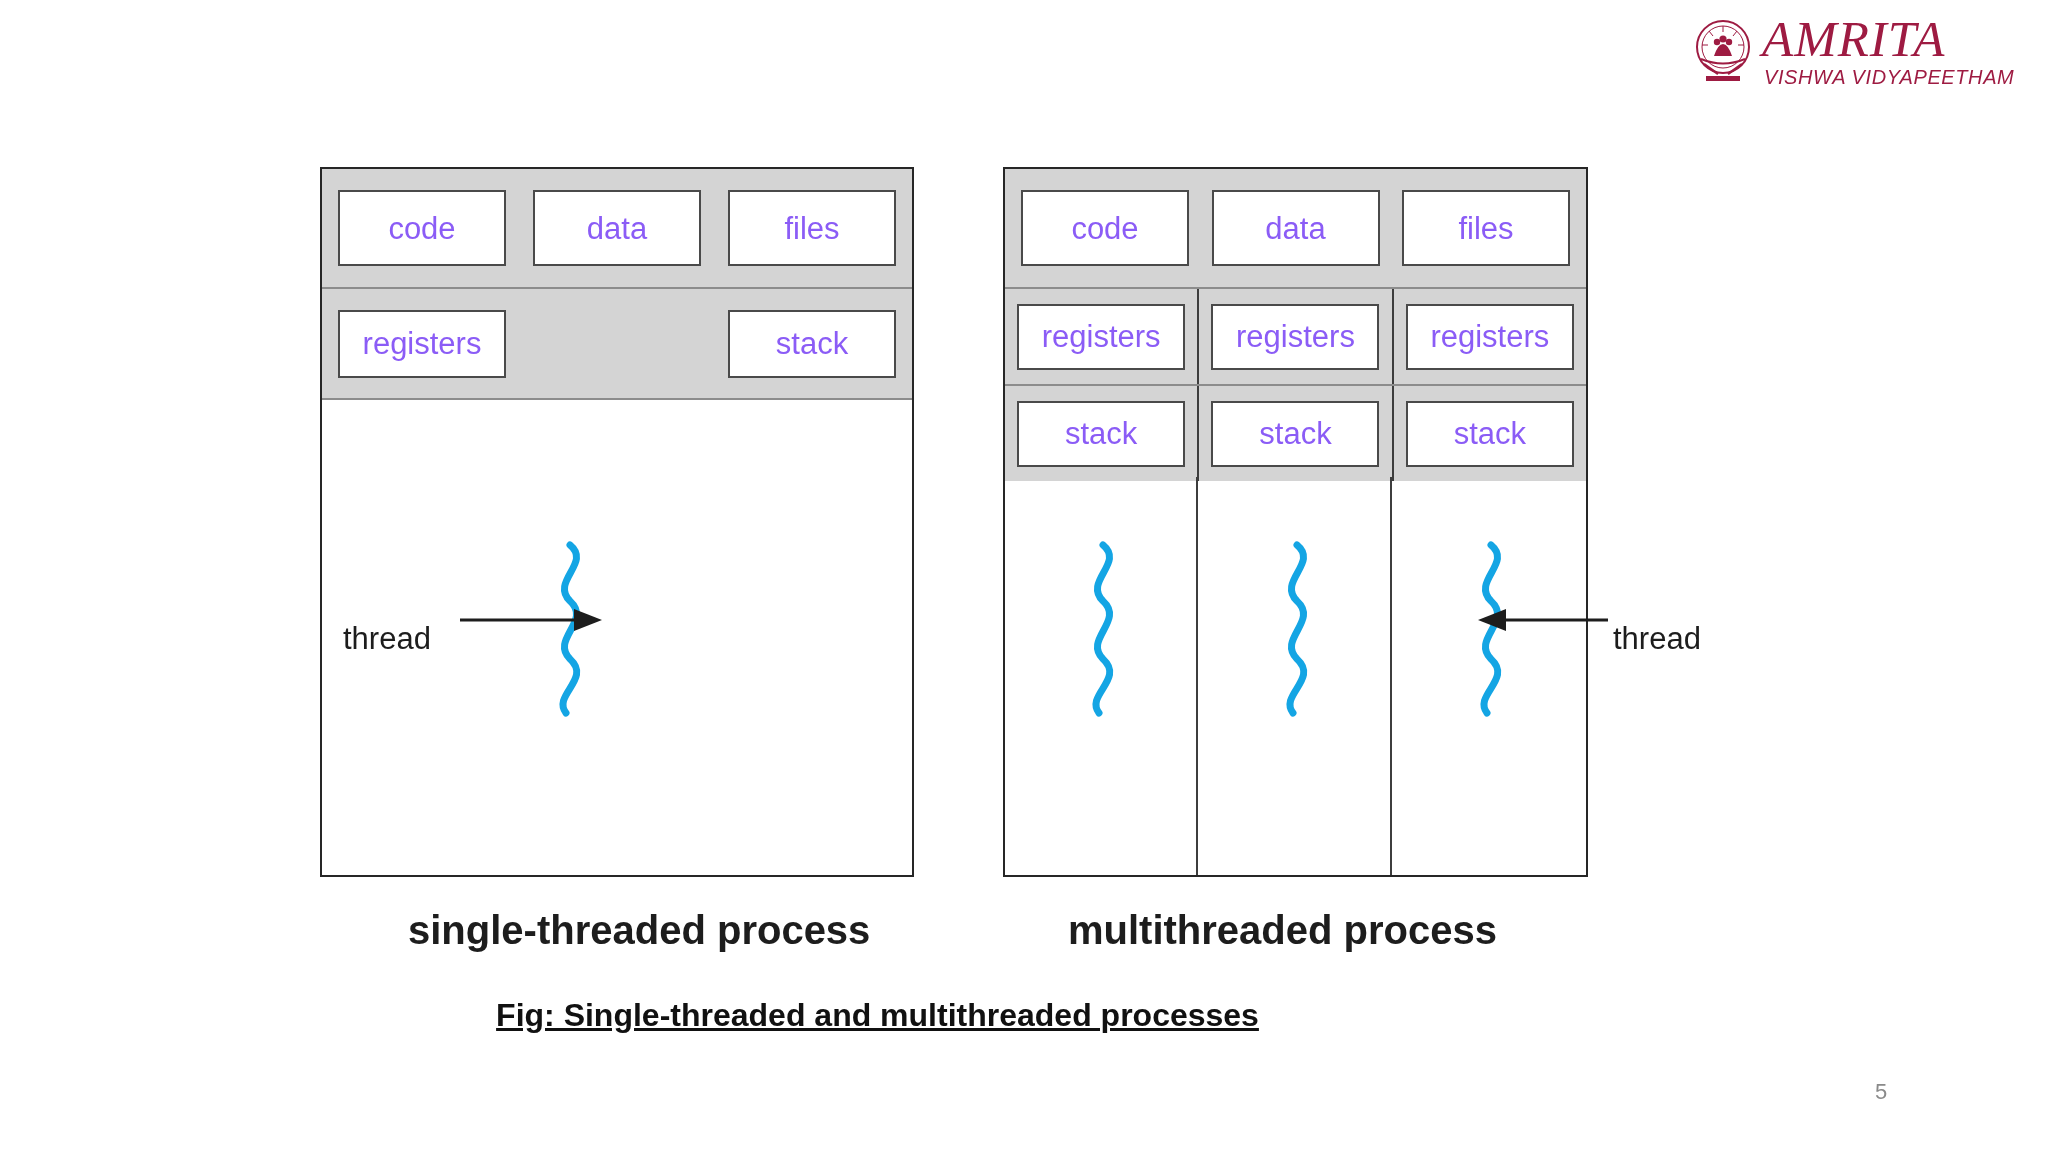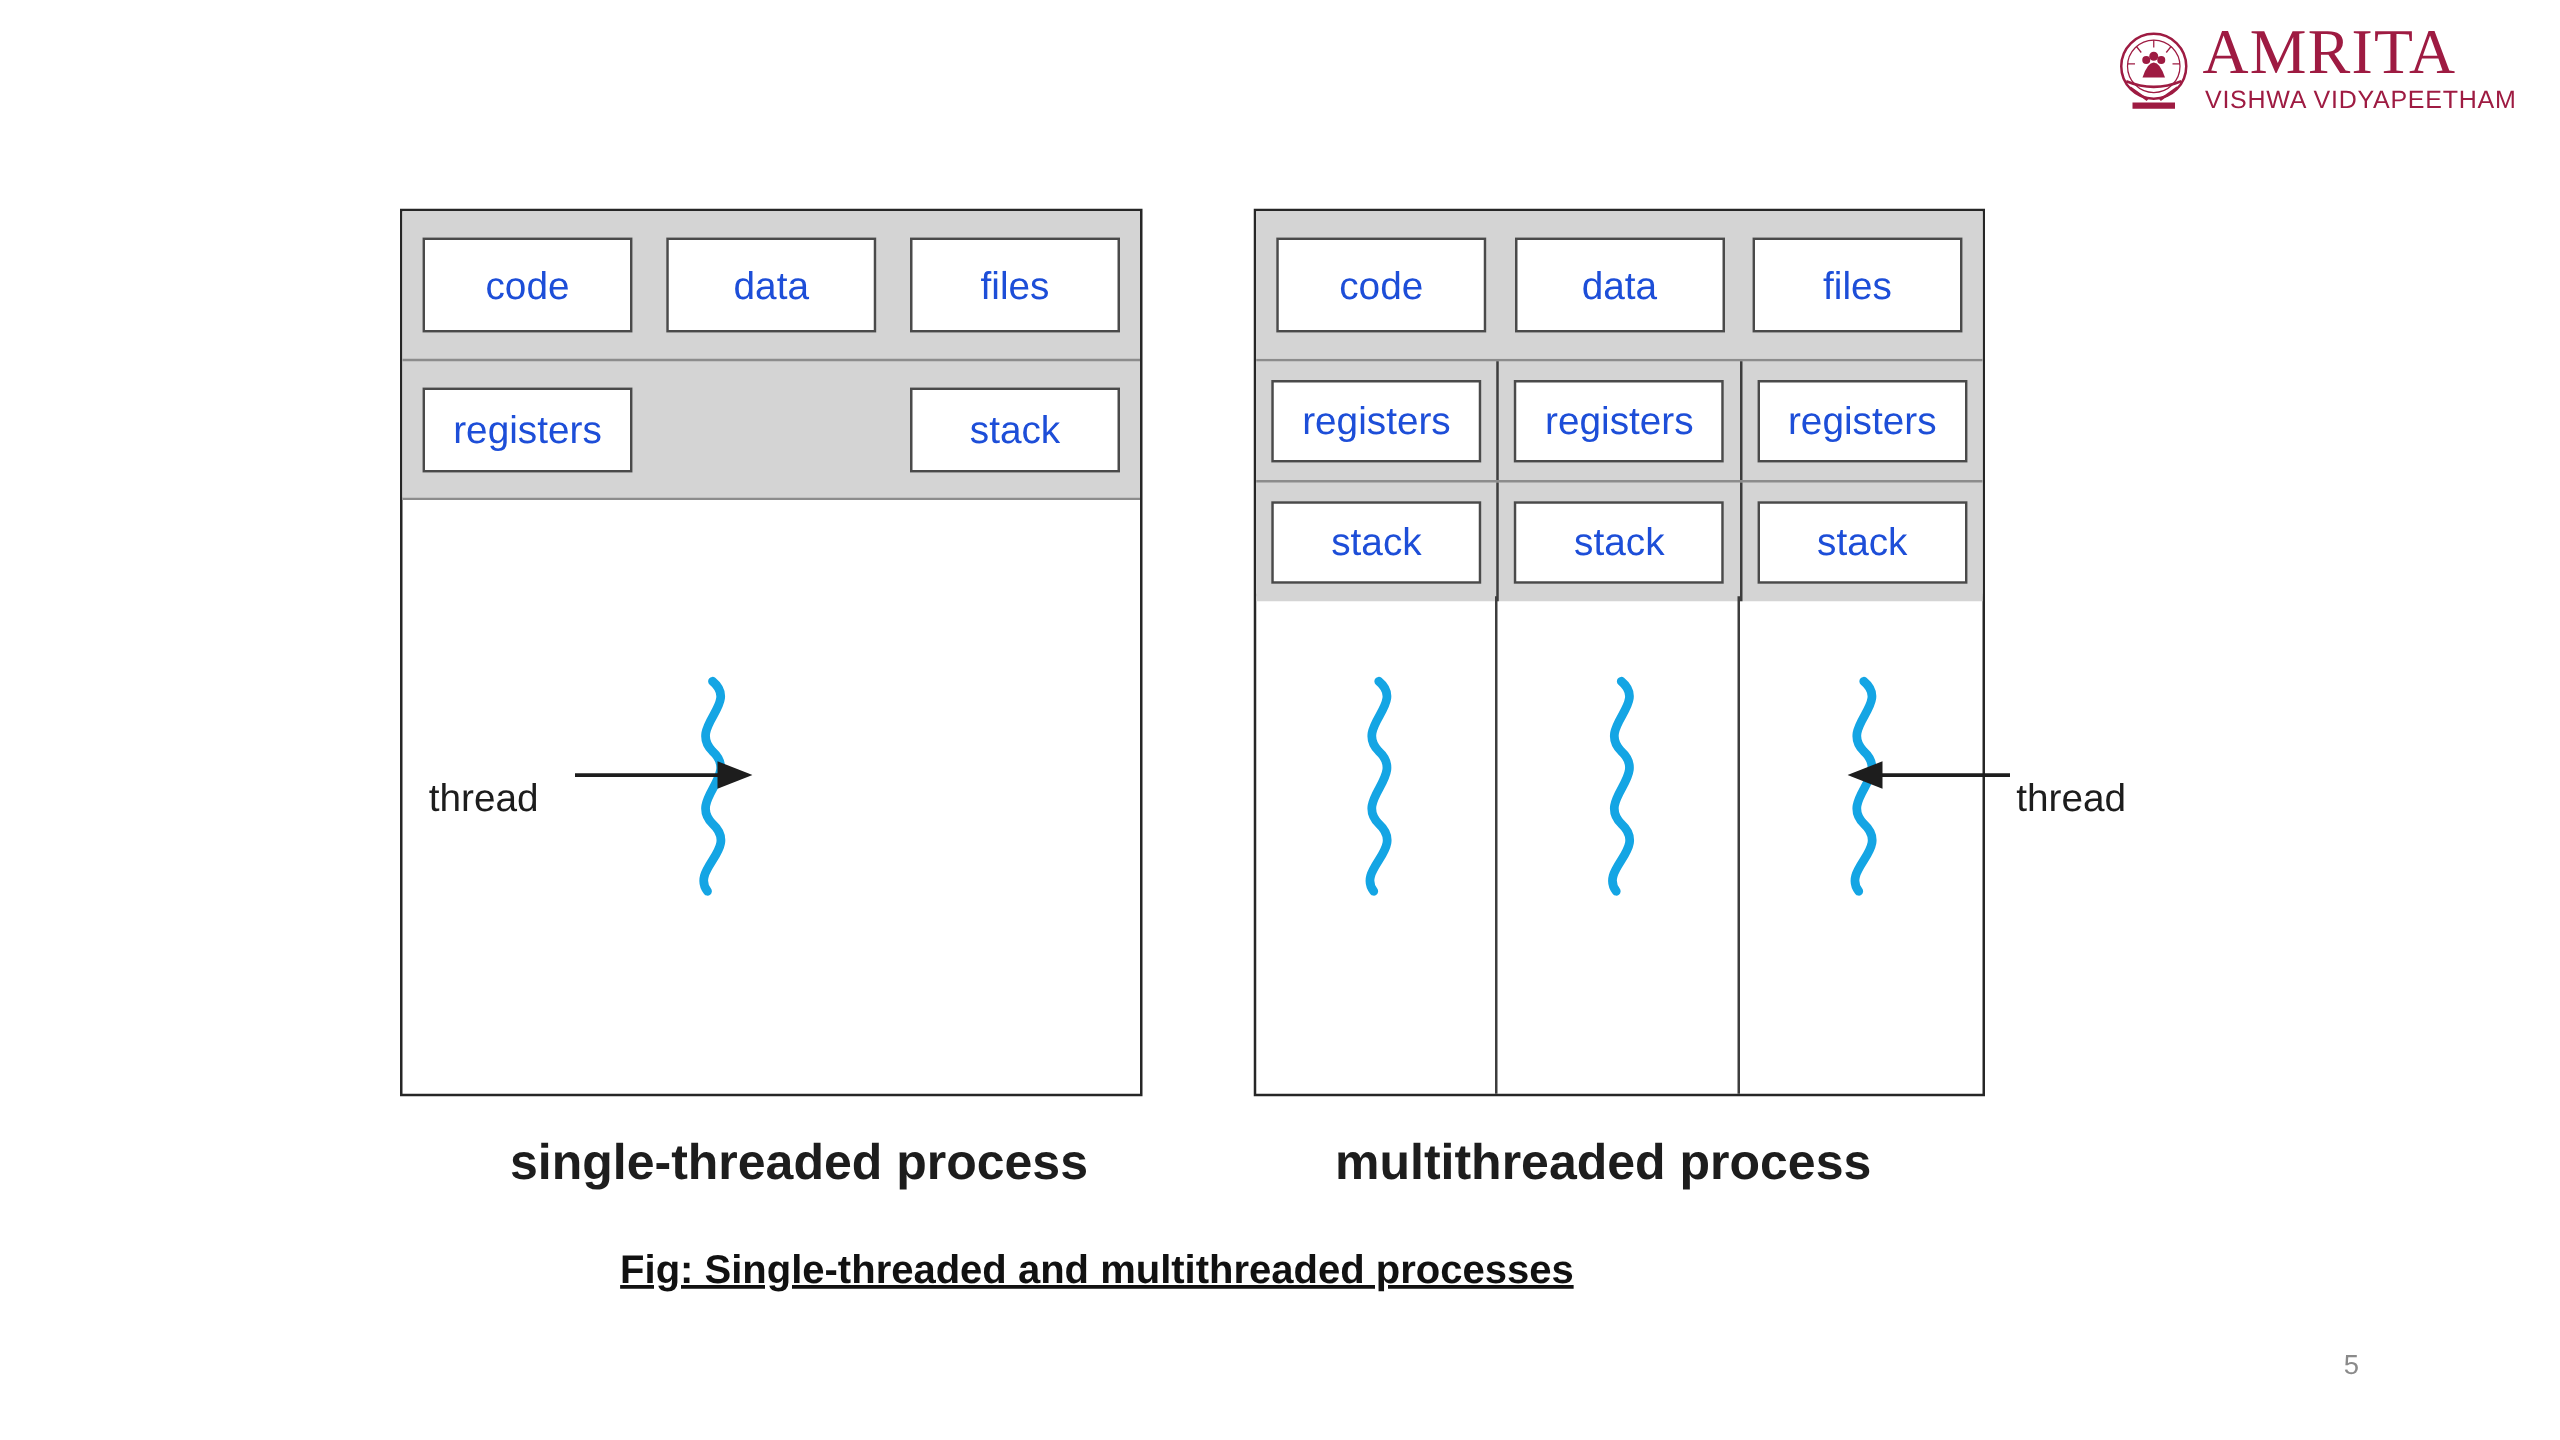--- a/index.html
+++ b/index.html
@@ -17,21 +17,22 @@
   }
 
   
   #brand-logo {
     position: absolute;
     top: 14px;
     left: 1688px;
     width: 348px;
     height: 76px;
     display: flex;
-    align-items: flex-end;
+    align-items: flex-start;
+    font-style: italic;
   }
   #brand-logo .logo-emblem {
     width: 70px;
     height: 70px;
     flex: 0 0 70px;
     position: relative;
   }
   #brand-logo .logo-words {
     margin-left: 4px;
     display: flex;
@@ -96,21 +97,21 @@
 
   
   .cell {
     box-sizing: border-box;
     background: #ffffff;
     border: 2px solid #4a4a4a;
     display: flex;
     align-items: center;
     justify-content: center;
     font-size: 31px;
-    color: #1d4ed8;
+    color: #8b5cf6;
     font-family: "Liberation Sans", sans-serif;
     line-height: 1;
   }
 
   
   #single-band {
     height: 231px;
     border-bottom: 2px solid #8c8c8c;
   }
   #single-row-top {

